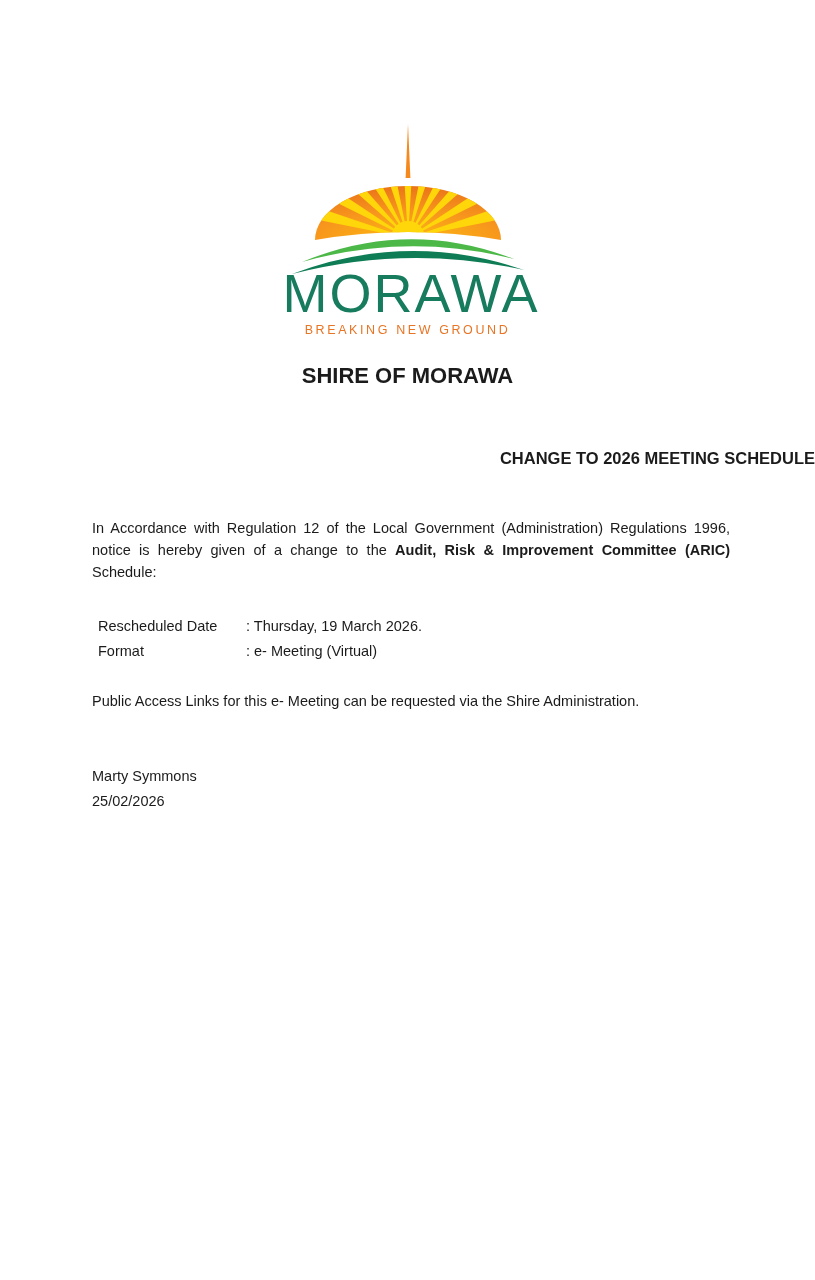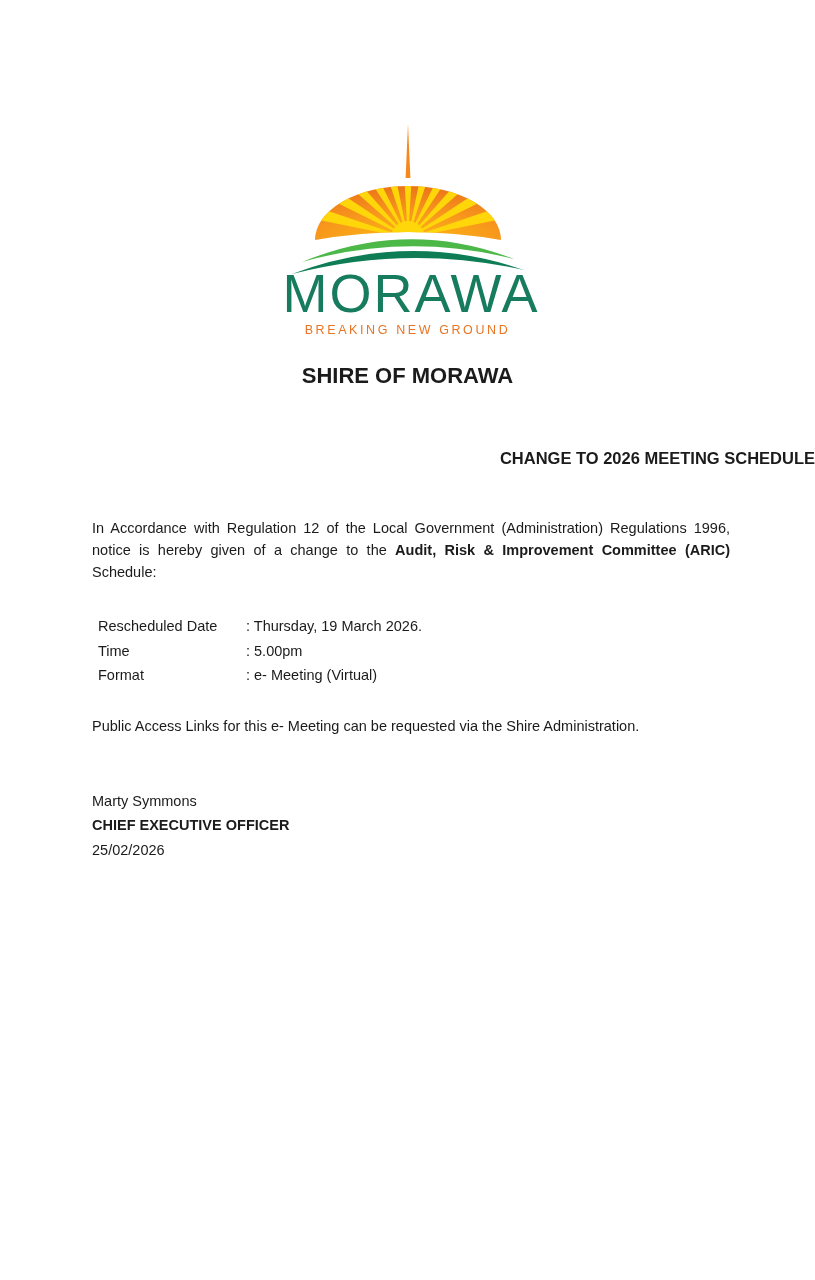--- a/index.html
+++ b/index.html
@@ -200,32 +200,27 @@
   <div class="content">
 
     <p class="intro-paragraph"><span>In Accordance with Regulation 12 of the Local Government (Administration) Regulations 1996, notice is hereby given of a change to the </span><span class="bold">Audit, Risk &amp; Improvement Committee (ARIC)</span><span> Schedule:</span></p>
 
     <div class="schedule-details">
       <div class="detail-row">
         <span class="detail-label">Rescheduled Date</span>
         <span class="detail-value">: Thursday, 19 March 2026.</span>
       </div>
       <div class="detail-row">
-        <span class="detail-label">Time</span>
-        <span class="detail-value">: 5.00pm</span>
-      </div>
-      <div class="detail-row">
         <span class="detail-label">Format</span>
         <span class="detail-value">: e- Meeting (Virtual)</span>
       </div>
     </div>
 
     <p class="access-paragraph">Public Access Links for this e- Meeting can be requested via the Shire Administration.</p>
 
 
     <div class="signature-block">
       <div class="signatory-name">Marty Symmons</div>
-      <div class="signatory-title">CHIEF EXECUTIVE OFFICER</div>
       <div class="notice-date">25/02/2026</div>
     </div>
 
   </div>
 </div>
 
 </body></html>

